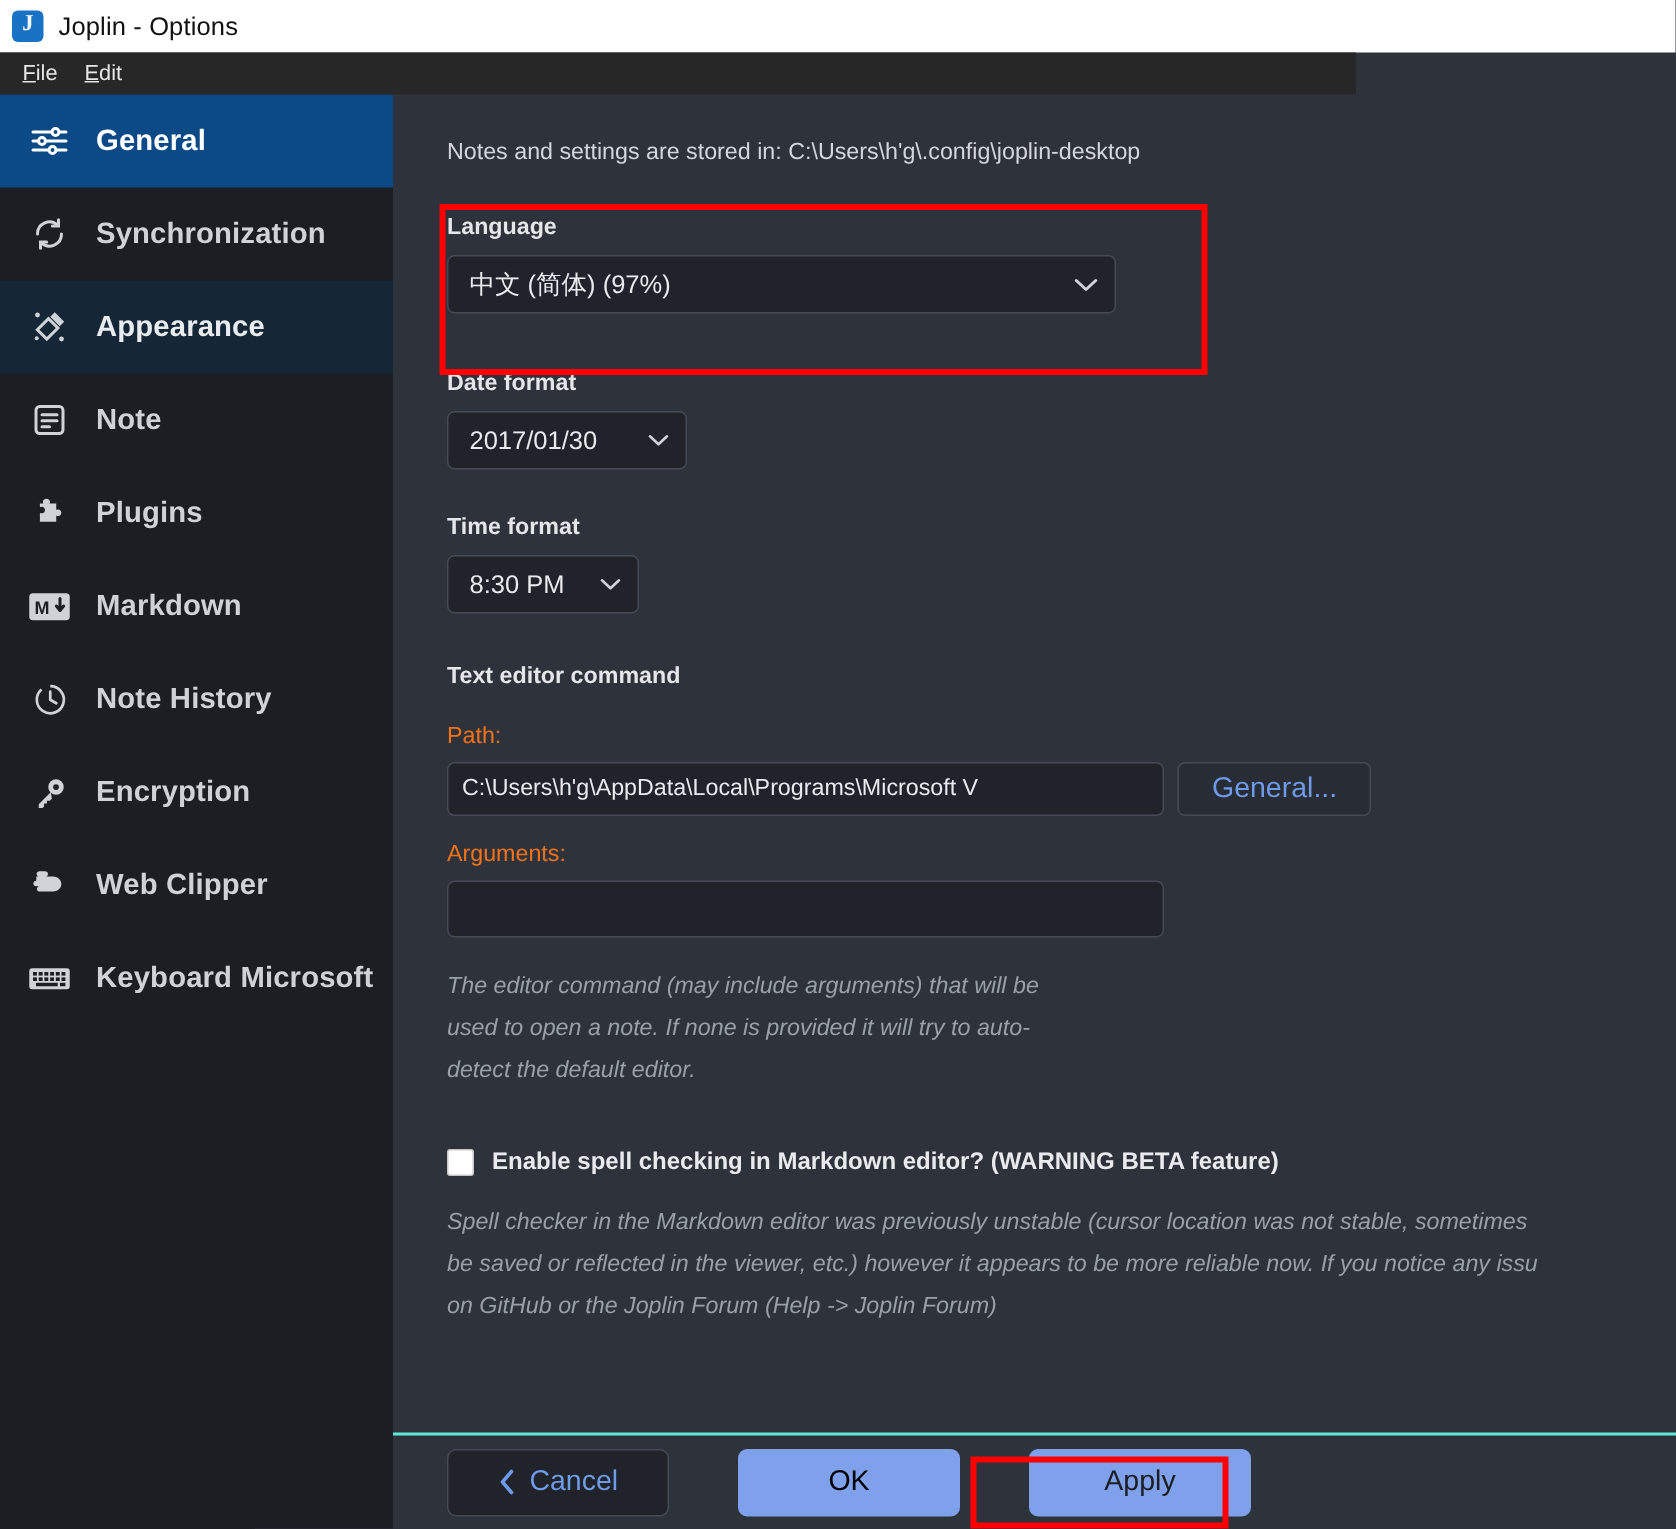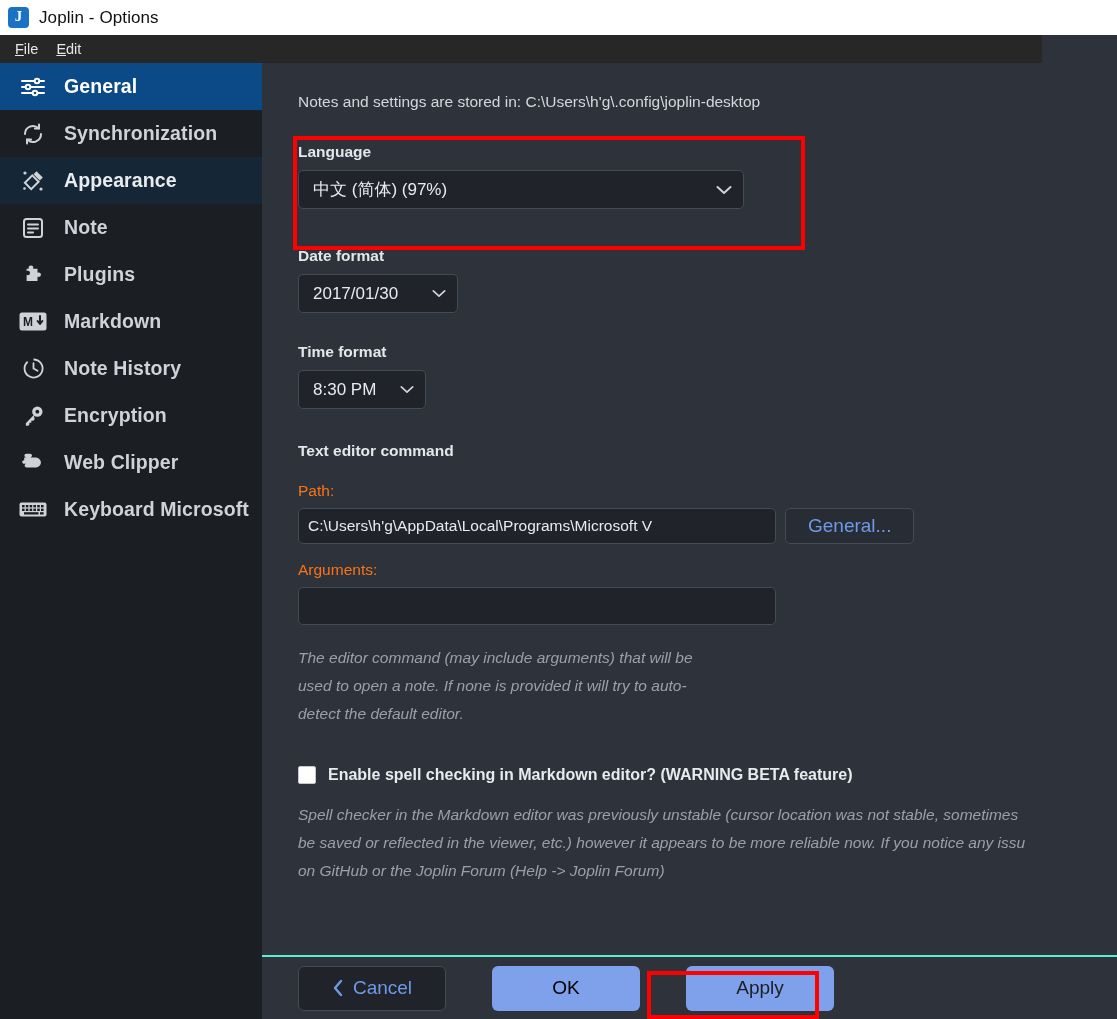--- a/index.html
+++ b/index.html
@@ -35,42 +35,42 @@
   #window-title {
     margin-left: 10px;
     color: #111111;
     font-size: 17px;
     letter-spacing: .1px;
   }
 
   
   #menubar {
     position: absolute; left: 0; top: 35px;
-    width: 1042px; height: 28px;
+    width: 904px; height: 28px;
     background: #272727;
     display: flex; align-items: center;
     padding-left: 6px;
   }
   .menu-item {
     color: #e6e6e6;
     font-size: 14.5px;
     padding: 3px 9px;
     cursor: default;
   }
   .menu-item .mnemonic { text-decoration: underline; }
 
   
   #sidebar {
     position: absolute; left: 0; top: 63px;
     width: 262px; height: 956px;
     background: #1b1e23;
     overflow: hidden;
   }
   .side-item {
-    height: 47px;
+    height: 62px;
     display: flex; align-items: center;
     padding-left: 18px;
     cursor: default;
     color: #cfd3d8;
   }
   .side-item.selected { background: #0b4a86; color: #ffffff; }
   .side-item.hover    { background: #152736; color: #e9ecef; }
   .side-ico {
     width: 30px; height: 26px; flex: none;
     margin-right: 16px;

